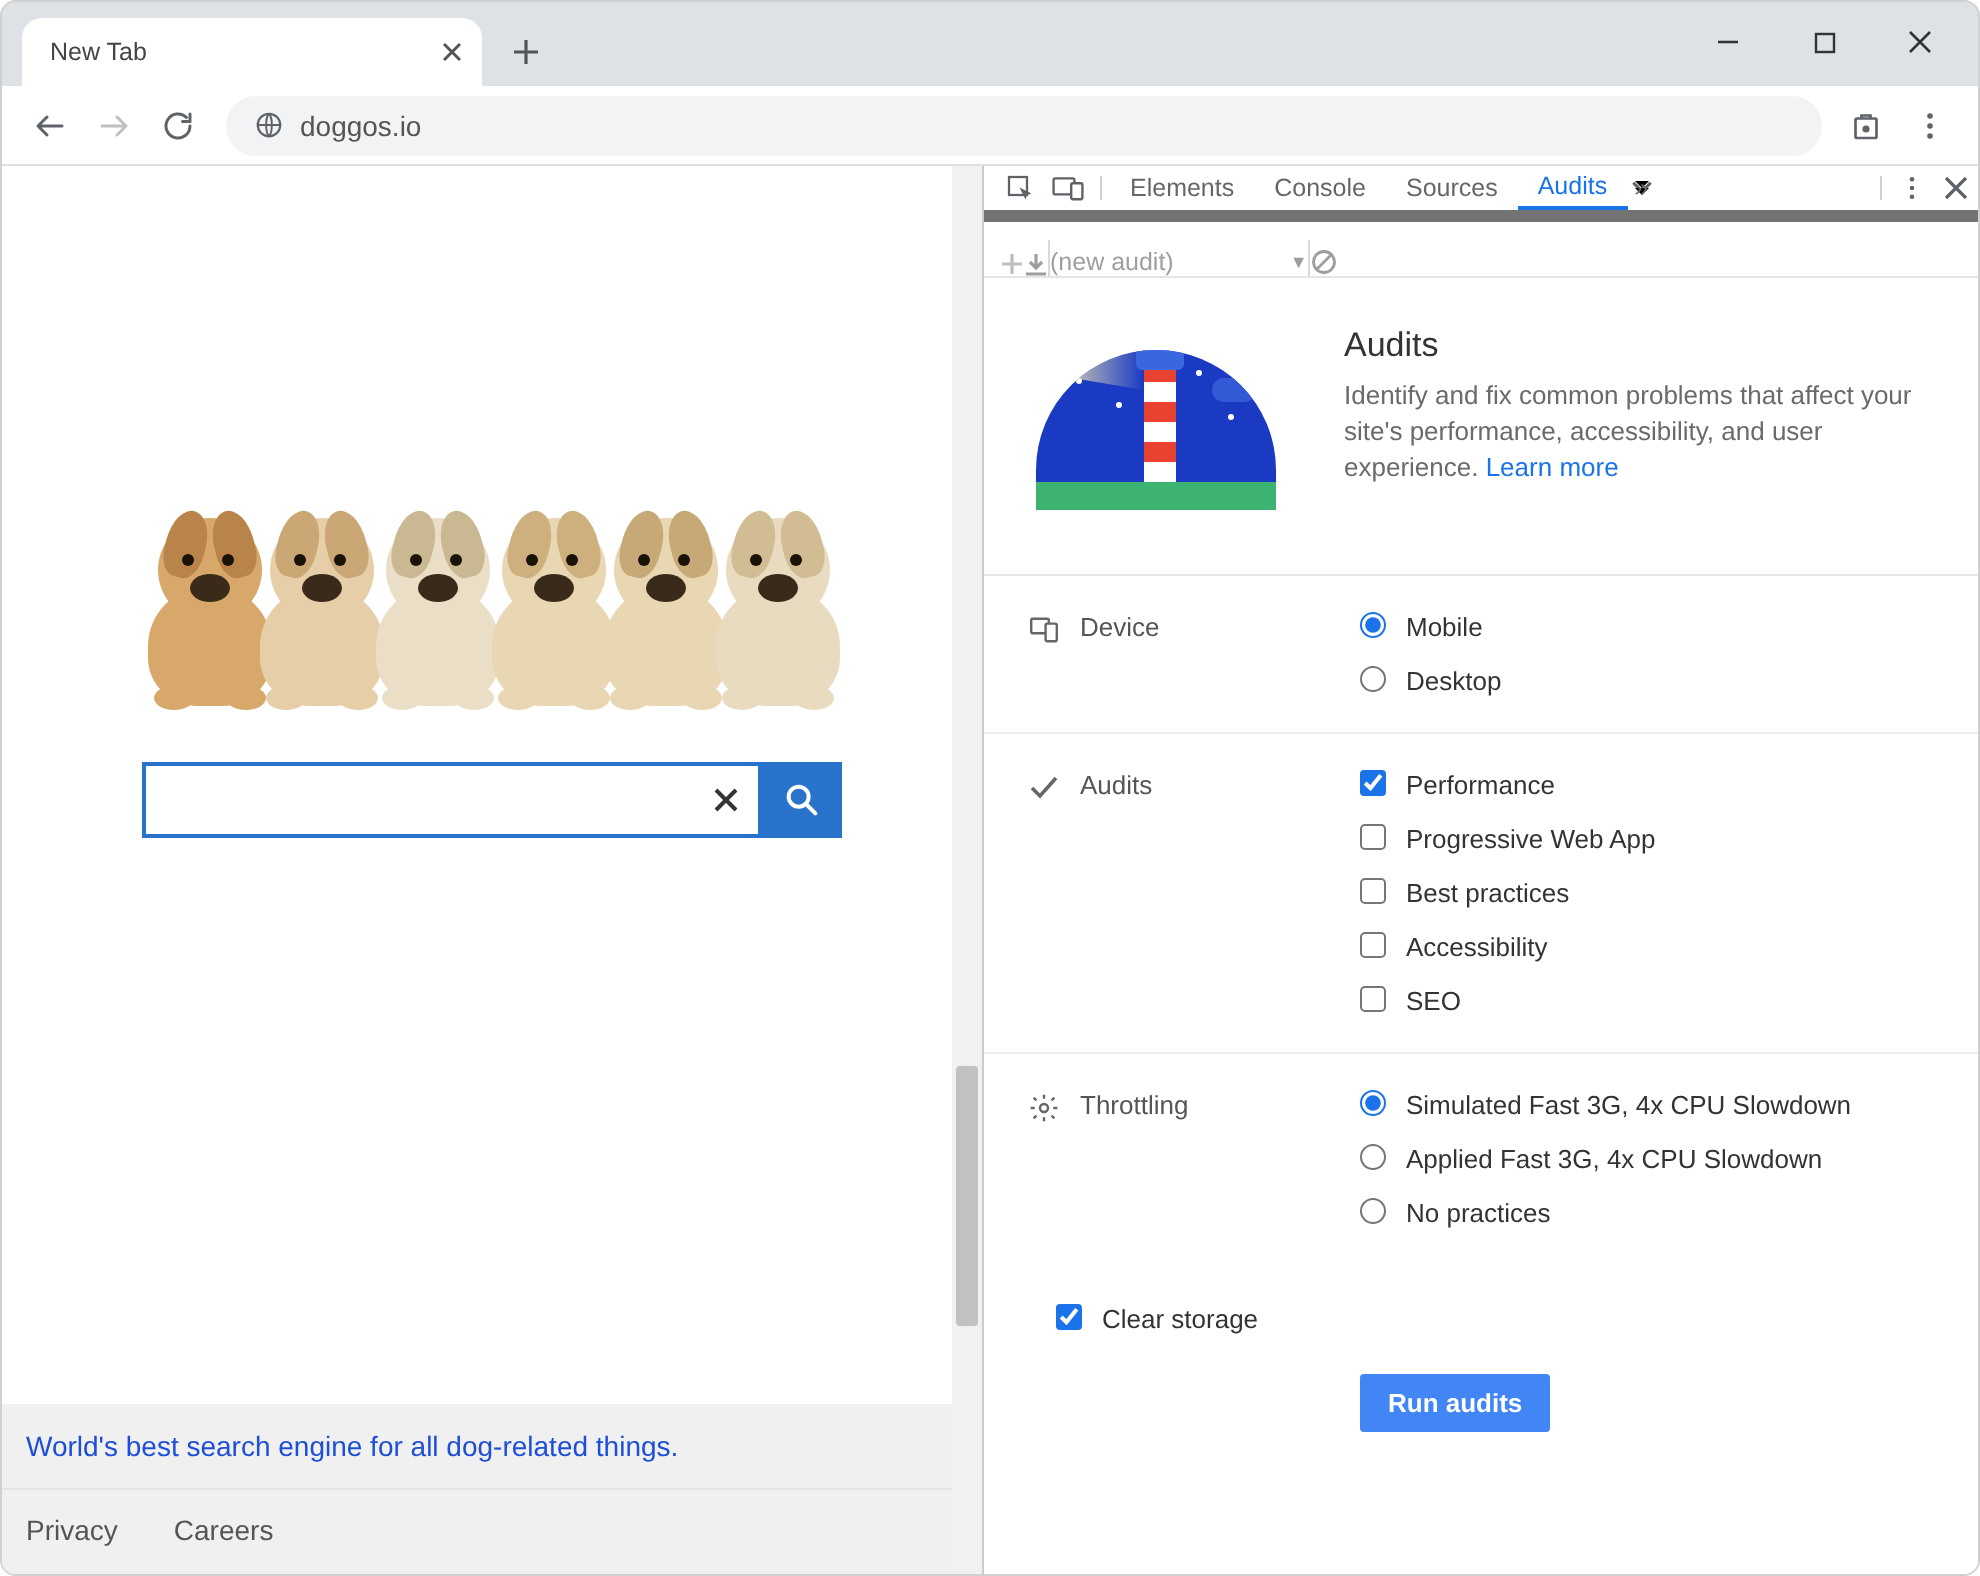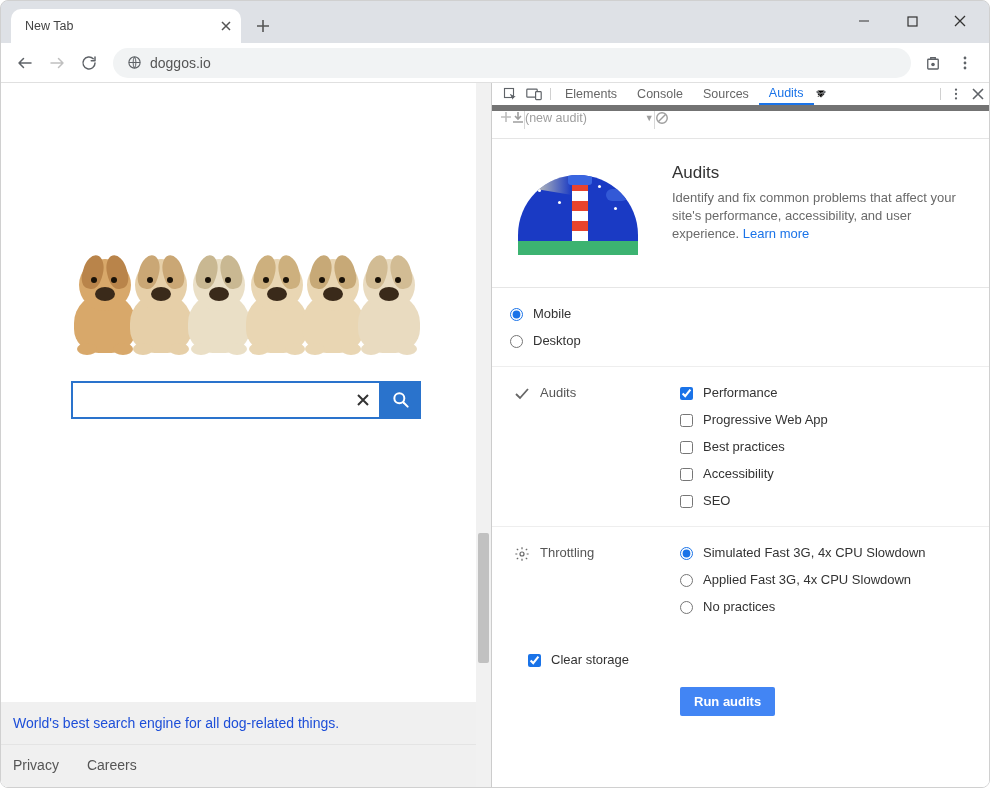--- a/index.html
+++ b/index.html
@@ -114,21 +114,21 @@
   .dt-toggle {
     width:24px; display:flex; align-items:center; justify-content:center; cursor:pointer;
     color:#5f6368;
   }
   .dt-tab { padding:0 10px; display:flex; align-items:center; cursor:pointer; color:#666;}
   .dt-tab.active { color:#1a73e8; border-bottom:2px solid #1a73e8; }
   .dt-tabs .spacer { flex:1; }
   .dt-tabs .icon-only { width:22px; padding:0; justify-content:center;}
   .dt-tabs .sep { width:1px; background:#d0d0d0; margin:5px 4px; }
   .dt-subbar {
-    height:28px; border-bottom:1px solid #e5e5e5; display:flex; align-items:flex-start;
+    height:28px; border-bottom:1px solid #e5e5e5; display:flex; align-items:flex-end;
     padding:0 8px; font-size:12.5px; color:#9e9e9e; gap:0;
   }
   .dt-subbar .lbl {
     flex:0 0 auto; display:flex; align-items:center; gap:2px;
     color:#9e9e9e;
   }
   .dt-subbar .chev { font-size:9px; margin-left:56px;}
   .dt-subbar .divider { width:1px; height:18px; background:#d8d8d8; }
   .dt-body { flex:1; overflow:auto; }
   .intro {
@@ -150,21 +150,21 @@
     font-size:13px;
   }
   .sec-label {
     width:170px; display:flex; align-items:flex-start; gap:10px; color:#555;
     padding-left:4px;
   }
   .sec-label .sec-icon { width:16px; height:16px; color:#666; margin-top:1px;}
   .sec-options {
     flex:1; display:flex; flex-direction:column; gap:12px;
   }
-  .opt { display:flex; align-items:flex-end; gap:10px; color:#333;}
+  .opt { display:flex; align-items:flex-start; gap:10px; color:#333;}
   input[type=radio], input[type=checkbox]{
     accent-color:#1a73e8; width:13px; height:13px; margin:0;
   }
   .run-row {
     display:flex; padding:14px 18px 24px 188px;
   }
   .run-btn {
     background:#4285f4; color:#fff; border:none; padding:7px 14px;
     font-size:13px; font-weight:600; border-radius:2px; cursor:pointer;
   }
@@ -501,20 +501,29 @@
           <div class="intro-text">
             <h2>Audits</h2>
             <p>
               <span>Identify and fix common problems that affect your site's performance, accessibility, and user experience. </span>
               <a>Learn more</a>
             </p>
           </div>
         </div>
 
         <div class="section">
+          <div class="sec-label">
+            <span class="sec-icon">
+              <svg width="16" height="16" viewBox="0 0 20 20">
+                  <rect x="2" y="3" width="11" height="9" rx="1" fill="none" stroke="#666" stroke-width="1.5"></rect>
+                  <rect x="11" y="6" width="7" height="11" rx="1" fill="#fff" stroke="#666" stroke-width="1.5"></rect>
+                </svg>
+            </span>
+            <span>Device</span>
+          </div>
           <div class="sec-options">
             <label class="opt">
               <input type="radio" name="device" checked="" style="">
               <span>Mobile</span>
             </label>
             <label class="opt">
               <input type="radio" name="device" style="">
               <span>Desktop</span>
             </label>
           </div>

